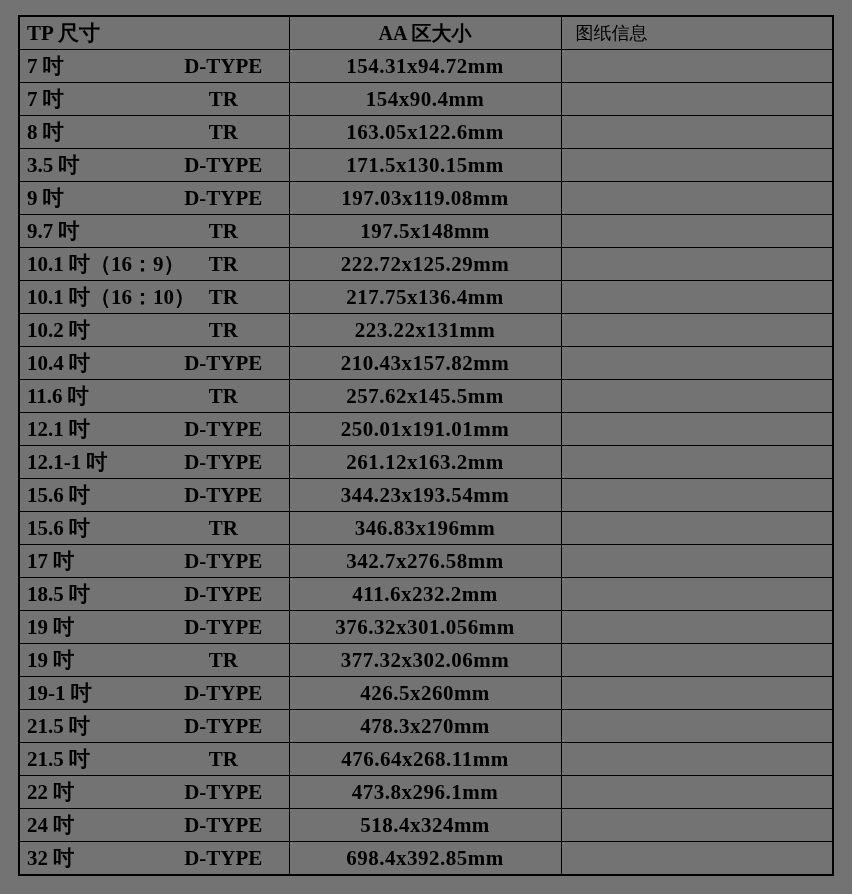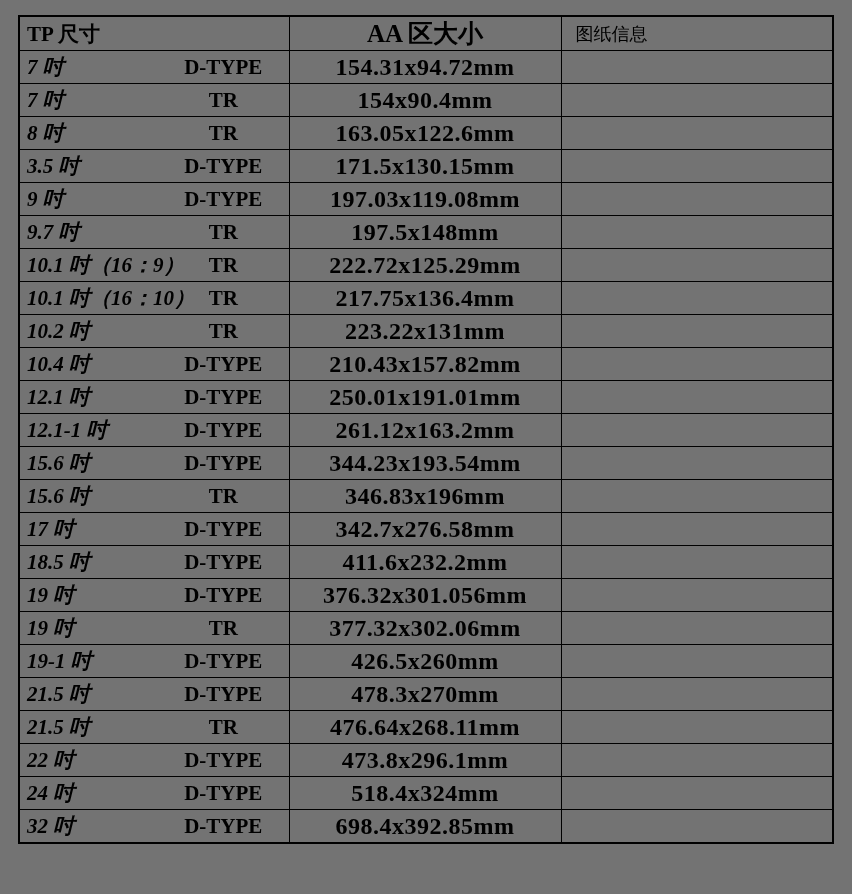--- a/index.html
+++ b/index.html
@@ -35,51 +35,50 @@
     white-space: nowrap;
   }
   th.th-size {
     font-weight: bold;
     font-size: 21px;
     text-align: left;
     padding-left: 7px;
   }
   th.th-aa {
     font-weight: bold;
-    font-size: 25px;
+    font-size: 20px;
     text-align: center;
   }
   th.th-info {
     font-weight: normal;
     font-size: 18px;
     text-align: left;
     padding-left: 14px;
   }
   td.size-cell {
     position: relative;
     font-weight: bold;
     font-size: 21px;
     text-align: left;
   }
   td.size-cell .size-label {
     padding-left: 7px;
-    font-style: italic;
   }
   td.size-cell .type-label {
     position: absolute;
     left: 152px;
     right: 14px;
     top: 50%;
     transform: translateY(-50%);
     text-align: center;
     font-weight: bold;
   }
   td.aa-cell {
     font-weight: bold;
-    font-size: 24px;
+    font-size: 21px;
     text-align: center;
     letter-spacing: 0.5px;
   }
   td.info-cell {
     font-size: 18px;
   }
 </style>
 </head>
 <body>
 
@@ -173,20 +172,28 @@
         <tr>
     <td class="size-cell">
       <span class="size-label">10.4 吋</span>
       <span class="type-label">D-TYPE</span>
     </td>
     <td class="aa-cell">210.43x157.82mm</td>
     <td class="info-cell"></td>
   </tr>
         <tr>
     <td class="size-cell">
+      <span class="size-label">11.6 吋</span>
+      <span class="type-label">TR</span>
+    </td>
+    <td class="aa-cell">257.62x145.5mm</td>
+    <td class="info-cell"></td>
+  </tr>
+        <tr>
+    <td class="size-cell">
       <span class="size-label">12.1 吋</span>
       <span class="type-label">D-TYPE</span>
     </td>
     <td class="aa-cell">250.01x191.01mm</td>
     <td class="info-cell"></td>
   </tr>
         <tr>
     <td class="size-cell">
       <span class="size-label">12.1-1 吋</span>
       <span class="type-label">D-TYPE</span>

